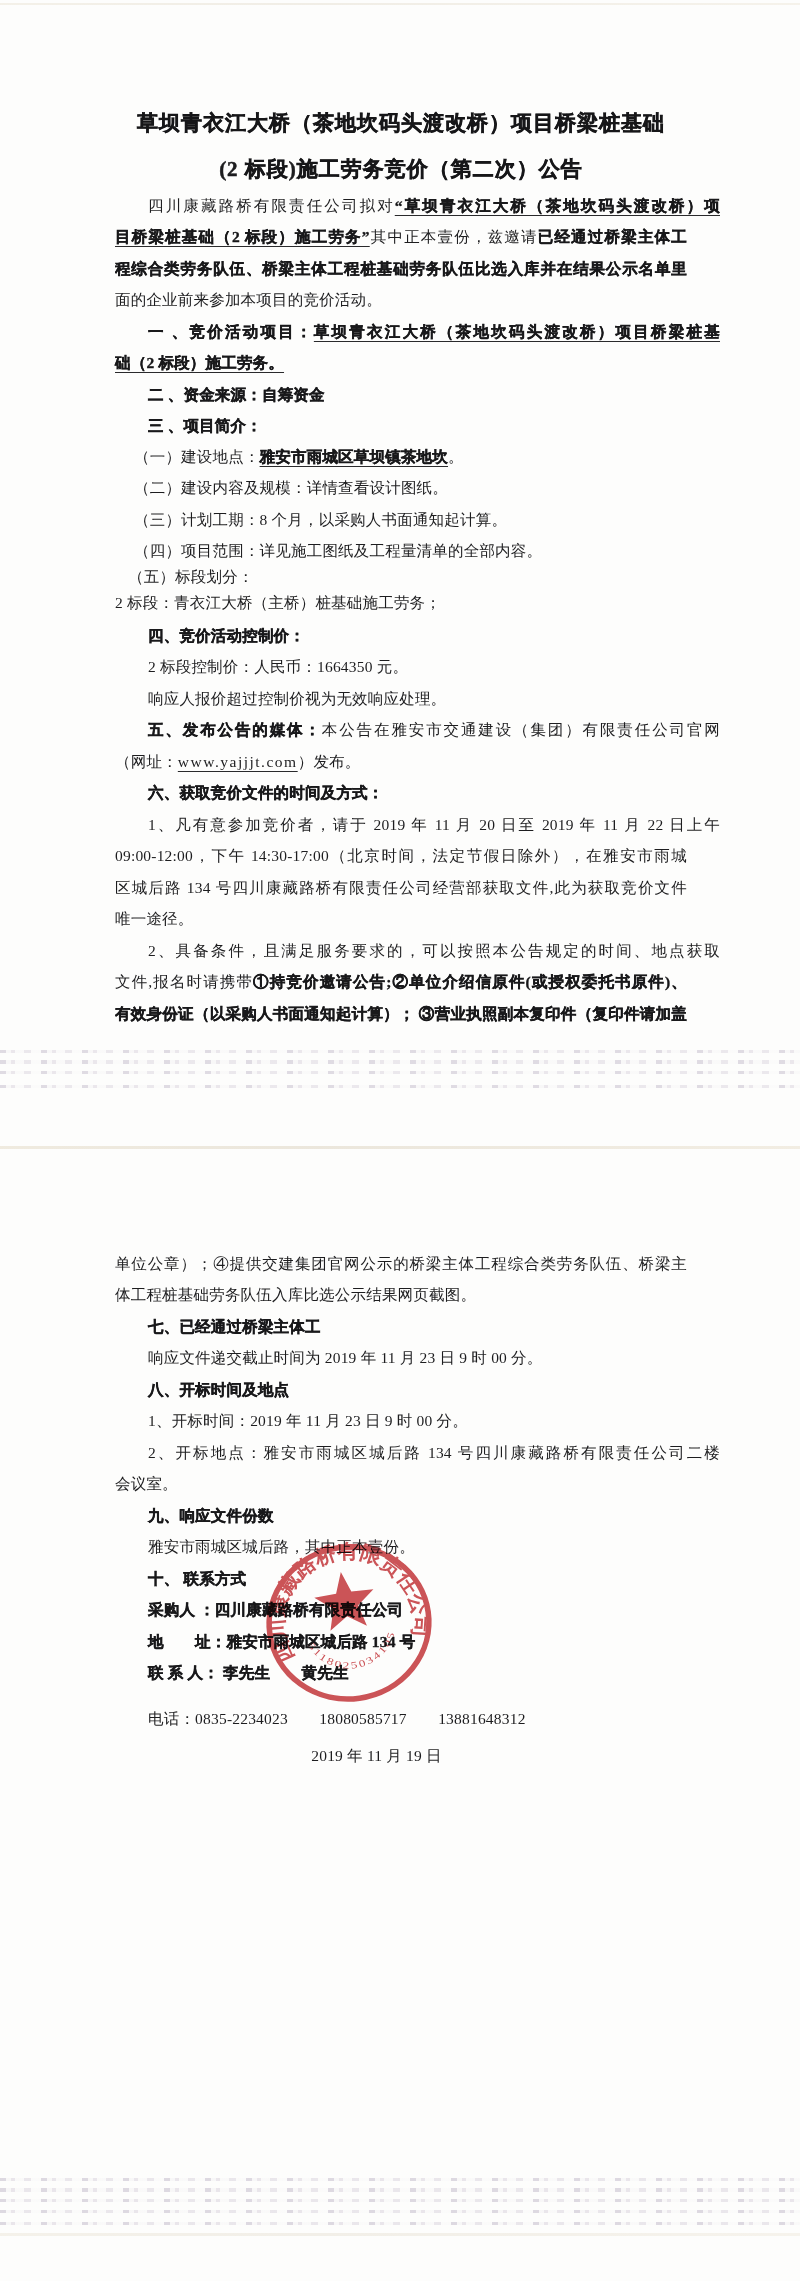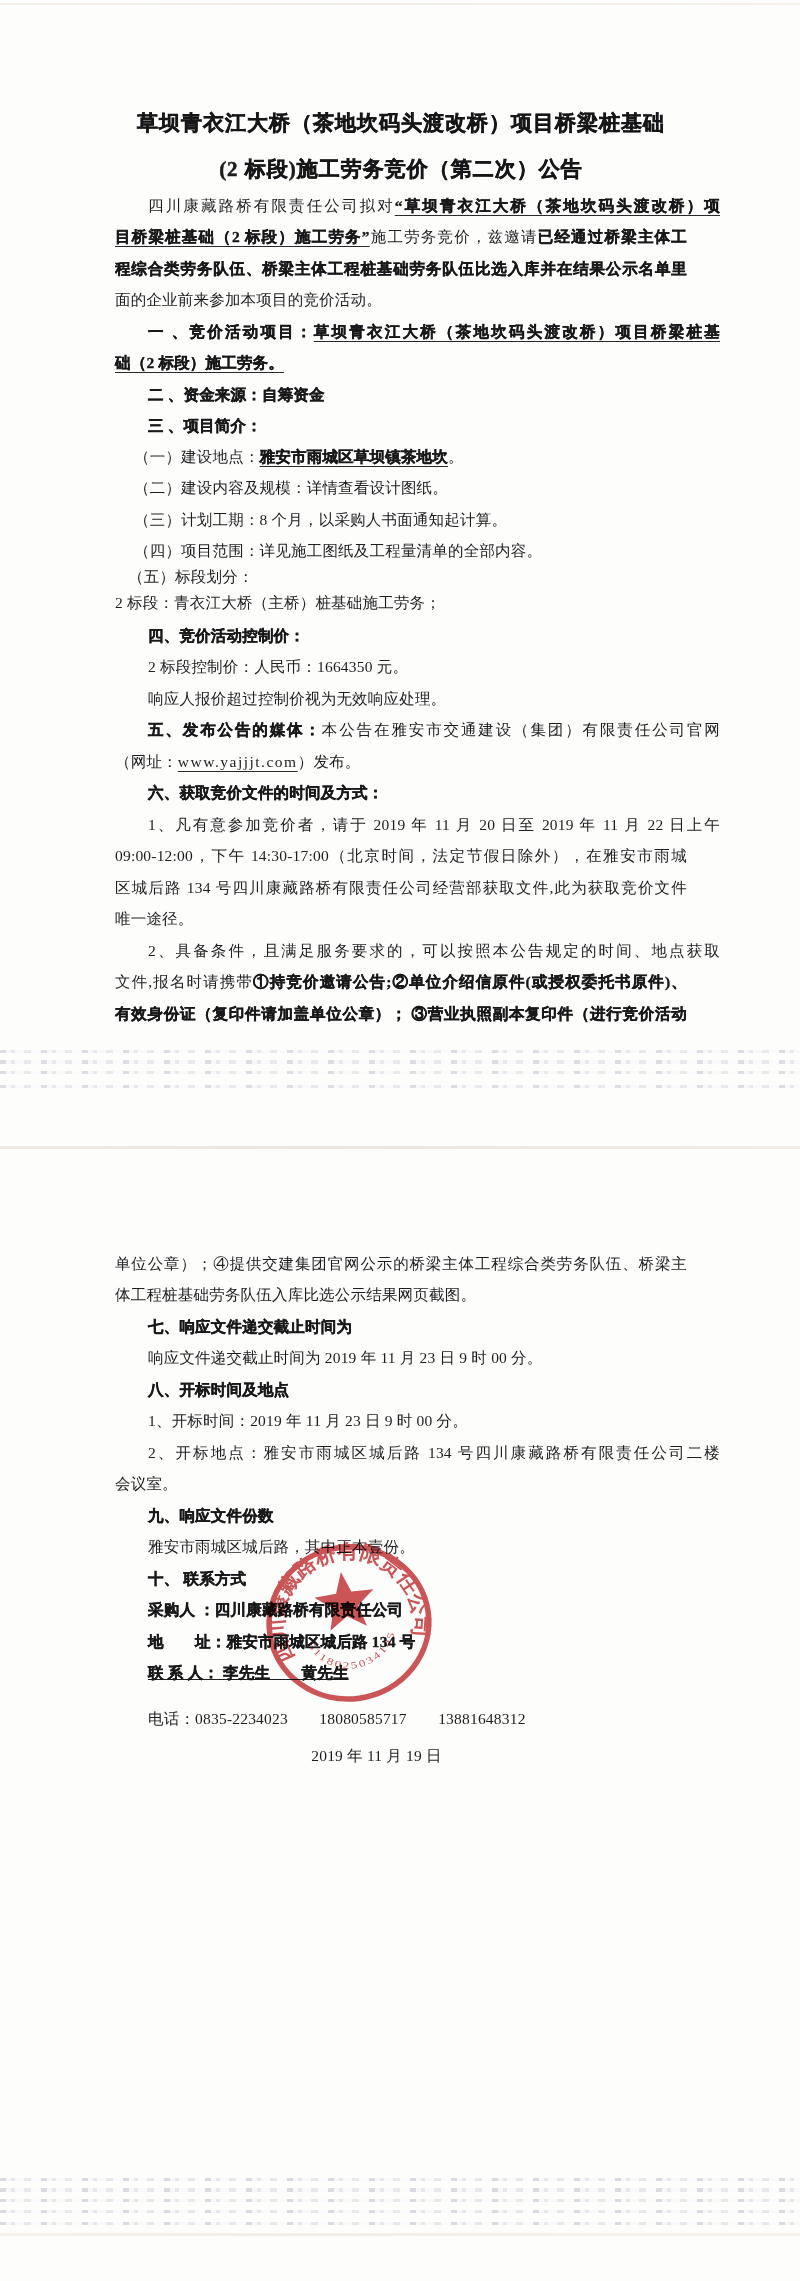--- a/index.html
+++ b/index.html
@@ -79,21 +79,21 @@
 <body>
 
 <div class="canvas">
 
   <div class="scan-line" style="top:3px;height:2px;opacity:.55"></div>
 
   <div id="text-layer">
       <div class="line title-line" style="top: 108px;">草坝青衣江大桥（茶地坎码头渡改桥）项目桥梁桩基础</div>
       <div class="line title-line" style="top: 154px;">(2 标段)施工劳务竞价（第二次）公告</div>
       <div class="line jc" style="top: 190px; padding-left: 33px;"><span class="">四川康藏路桥有限责任公司拟对</span><span class="r-b r-u ">“草坝青衣江大桥（茶地坎码头渡改桥）项</span></div>
-      <div class="line jc" style="top: 221px;"><span class="r-b r-u ">目桥梁桩基础（2 标段）施工劳务”</span><span class="">施工劳务竞价，兹邀请</span><span class="r-b ">已经通过桥梁主体工</span></div>
+      <div class="line jc" style="top: 221px;"><span class="r-b r-u ">目桥梁桩基础（2 标段）施工劳务”</span><span class="">其中正本壹份，兹邀请</span><span class="r-b ">已经通过桥梁主体工</span></div>
       <div class="line jc" style="top: 253px;"><span class="r-b ">程综合类劳务队伍、桥梁主体工程桩基础劳务队伍比选入库并在结果公示名单里</span></div>
       <div class="line" style="top: 284px;"><span class="">面的企业前来参加本项目的竞价活动。</span></div>
       <div class="line jc" style="top: 316px; padding-left: 33px;"><span class="r-b ">一 、竞价活动项目：</span><span class="r-b r-u ">草坝青衣江大桥（茶地坎码头渡改桥）项目桥梁桩基</span></div>
       <div class="line" style="top: 347px;"><span class="r-b r-u ">础（2 标段）施工劳务。</span></div>
       <div class="line" style="top: 379px; padding-left: 33px;"><span class="r-b ">二 、资金来源：自筹资金</span></div>
       <div class="line" style="top: 410px; padding-left: 33px;"><span class="r-b ">三 、项目简介：</span></div>
       <div class="line" style="top: 441px; padding-left: 19px;"><span class="">（一）建设地点：</span><span class="r-b r-u ">雅安市雨城区草坝镇茶地坎</span><span class="">。</span></div>
       <div class="line" style="top: 472px; padding-left: 19px;"><span class="">（二）建设内容及规模：详情查看设计图纸。</span></div>
       <div class="line" style="top: 504px; padding-left: 19px;"><span class="">（三）计划工期：8 个月，以采购人书面通知起计算。</span></div>
       <div class="line" style="top: 535px; padding-left: 19px;"><span class="">（四）项目范围：详见施工图纸及工程量清单的全部内容。</span></div>
@@ -104,35 +104,35 @@
       <div class="line" style="top: 683px; padding-left: 33px;"><span class="">响应人报价超过控制价视为无效响应处理。</span></div>
       <div class="line jc" style="top: 714px; padding-left: 33px;"><span class="r-b ">五、发布公告的媒体：</span><span class="">本公告在雅安市交通建设（集团）有限责任公司官网</span></div>
       <div class="line" style="top: 746px;"><span class="">（网址：</span><span class="r-u r-sp">www.yajjjt.com</span><span class="">）发布。</span></div>
       <div class="line" style="top: 777px; padding-left: 33px;"><span class="r-b ">六、获取竞价文件的时间及方式：</span></div>
       <div class="line jc" style="top: 809px; padding-left: 33px;"><span class="">1、凡有意参加竞价者，请于 2019 年 11 月 20 日至 2019 年 11 月 22 日上午</span></div>
       <div class="line jc" style="top: 840px;"><span class="">09:00-12:00，下午 14:30-17:00（北京时间，法定节假日除外），在雅安市雨城</span></div>
       <div class="line jc" style="top: 872px;"><span class="">区城后路 134 号四川康藏路桥有限责任公司经营部获取文件,此为获取竞价文件</span></div>
       <div class="line" style="top: 903px;"><span class="">唯一途径。</span></div>
       <div class="line jc" style="top: 935px; padding-left: 33px;"><span class="">2、具备条件，且满足服务要求的，可以按照本公告规定的时间、地点获取</span></div>
       <div class="line jc" style="top: 966px;"><span class="">文件,报名时请携带</span><span class="r-b ">①持竞价邀请公告;②单位介绍信原件(或授权委托书原件)、</span></div>
-      <div class="line jc" style="top: 998px;"><span class="r-b ">有效身份证（复印件请加盖单位公章）； ③营业执照副本复印件（进行竞价活动</span></div>
+      <div class="line jc" style="top: 998px;"><span class="r-b ">有效身份证（以采购人书面通知起计算）； ③营业执照副本复印件（复印件请加盖</span></div>
       <div class="line jc" style="top: 1248px;"><span class="">单位公章）；④提供交建集团官网公示的桥梁主体工程综合类劳务队伍、桥梁主</span></div>
       <div class="line" style="top: 1279px;"><span class="">体工程桩基础劳务队伍入库比选公示结果网页截图。</span></div>
-      <div class="line" style="top: 1311px; padding-left: 33px;"><span class="r-b ">七、响应文件递交截止时间为</span></div>
+      <div class="line" style="top: 1311px; padding-left: 33px;"><span class="r-b ">七、已经通过桥梁主体工</span></div>
       <div class="line" style="top: 1342px; padding-left: 33px;"><span class="">响应文件递交截止时间为 2019 年 11 月 23 日 9 时 00 分。</span></div>
       <div class="line" style="top: 1374px; padding-left: 33px;"><span class="r-b ">八、开标时间及地点</span></div>
       <div class="line" style="top: 1405px; padding-left: 33px;"><span class="">1、开标时间：2019 年 11 月 23 日 9 时 00 分。</span></div>
       <div class="line jc" style="top: 1437px; padding-left: 33px;"><span class="">2、开标地点：雅安市雨城区城后路 134 号四川康藏路桥有限责任公司二楼</span></div>
       <div class="line" style="top: 1468px;"><span class="">会议室。</span></div>
       <div class="line" style="top: 1500px; padding-left: 33px;"><span class="r-b ">九、响应文件份数</span></div>
       <div class="line" style="top: 1531px; padding-left: 33px;"><span class="">雅安市雨城区城后路，其中正本壹份。</span></div>
       <div class="line" style="top: 1563px; padding-left: 33px;"><span class="r-b ">十、 联系方式</span></div>
       <div class="line" style="top: 1594px; padding-left: 33px;"><span class="r-b ">采购人 ：四川康藏路桥有限责任公司</span></div>
       <div class="line" style="top: 1626px; padding-left: 33px;"><span class="r-b ">地　　址：雅安市雨城区城后路 134 号</span></div>
-      <div class="line" style="top: 1657px; padding-left: 33px; text-decoration: underline;"><span class="r-b ">联 系 人： 李先生　　黄先生</span></div>
+      <div class="line" style="top: 1657px; padding-left: 33px;"><span class="r-b ">联 系 人： 李先生　　黄先生</span></div>
       <div class="line" style="top: 1689px; padding-left: 33px; margin-top: 14px;"><span class="">电话：0835-2234023　　18080585717　　13881648312</span></div>
       <div class="line right" style="top: 1740px;"><span class="">2019 年 11 月 19 日</span></div>
     </div>
 
   <div id="artifact-layer">
       <div class="scan-noise" style="top: 1050px; height: 3px; opacity: 0.75;"></div>
       <div class="scan-noise" style="top: 1060px; height: 4px; opacity: 0.75;"></div>
       <div class="scan-noise" style="top: 1071px; height: 3px; opacity: 0.75;"></div>
       <div class="scan-noise" style="top: 1085px; height: 3px; opacity: 0.75;"></div>
       <div class="scan-noise" style="top: 2178px; height: 3px; opacity: 0.8;"></div>

